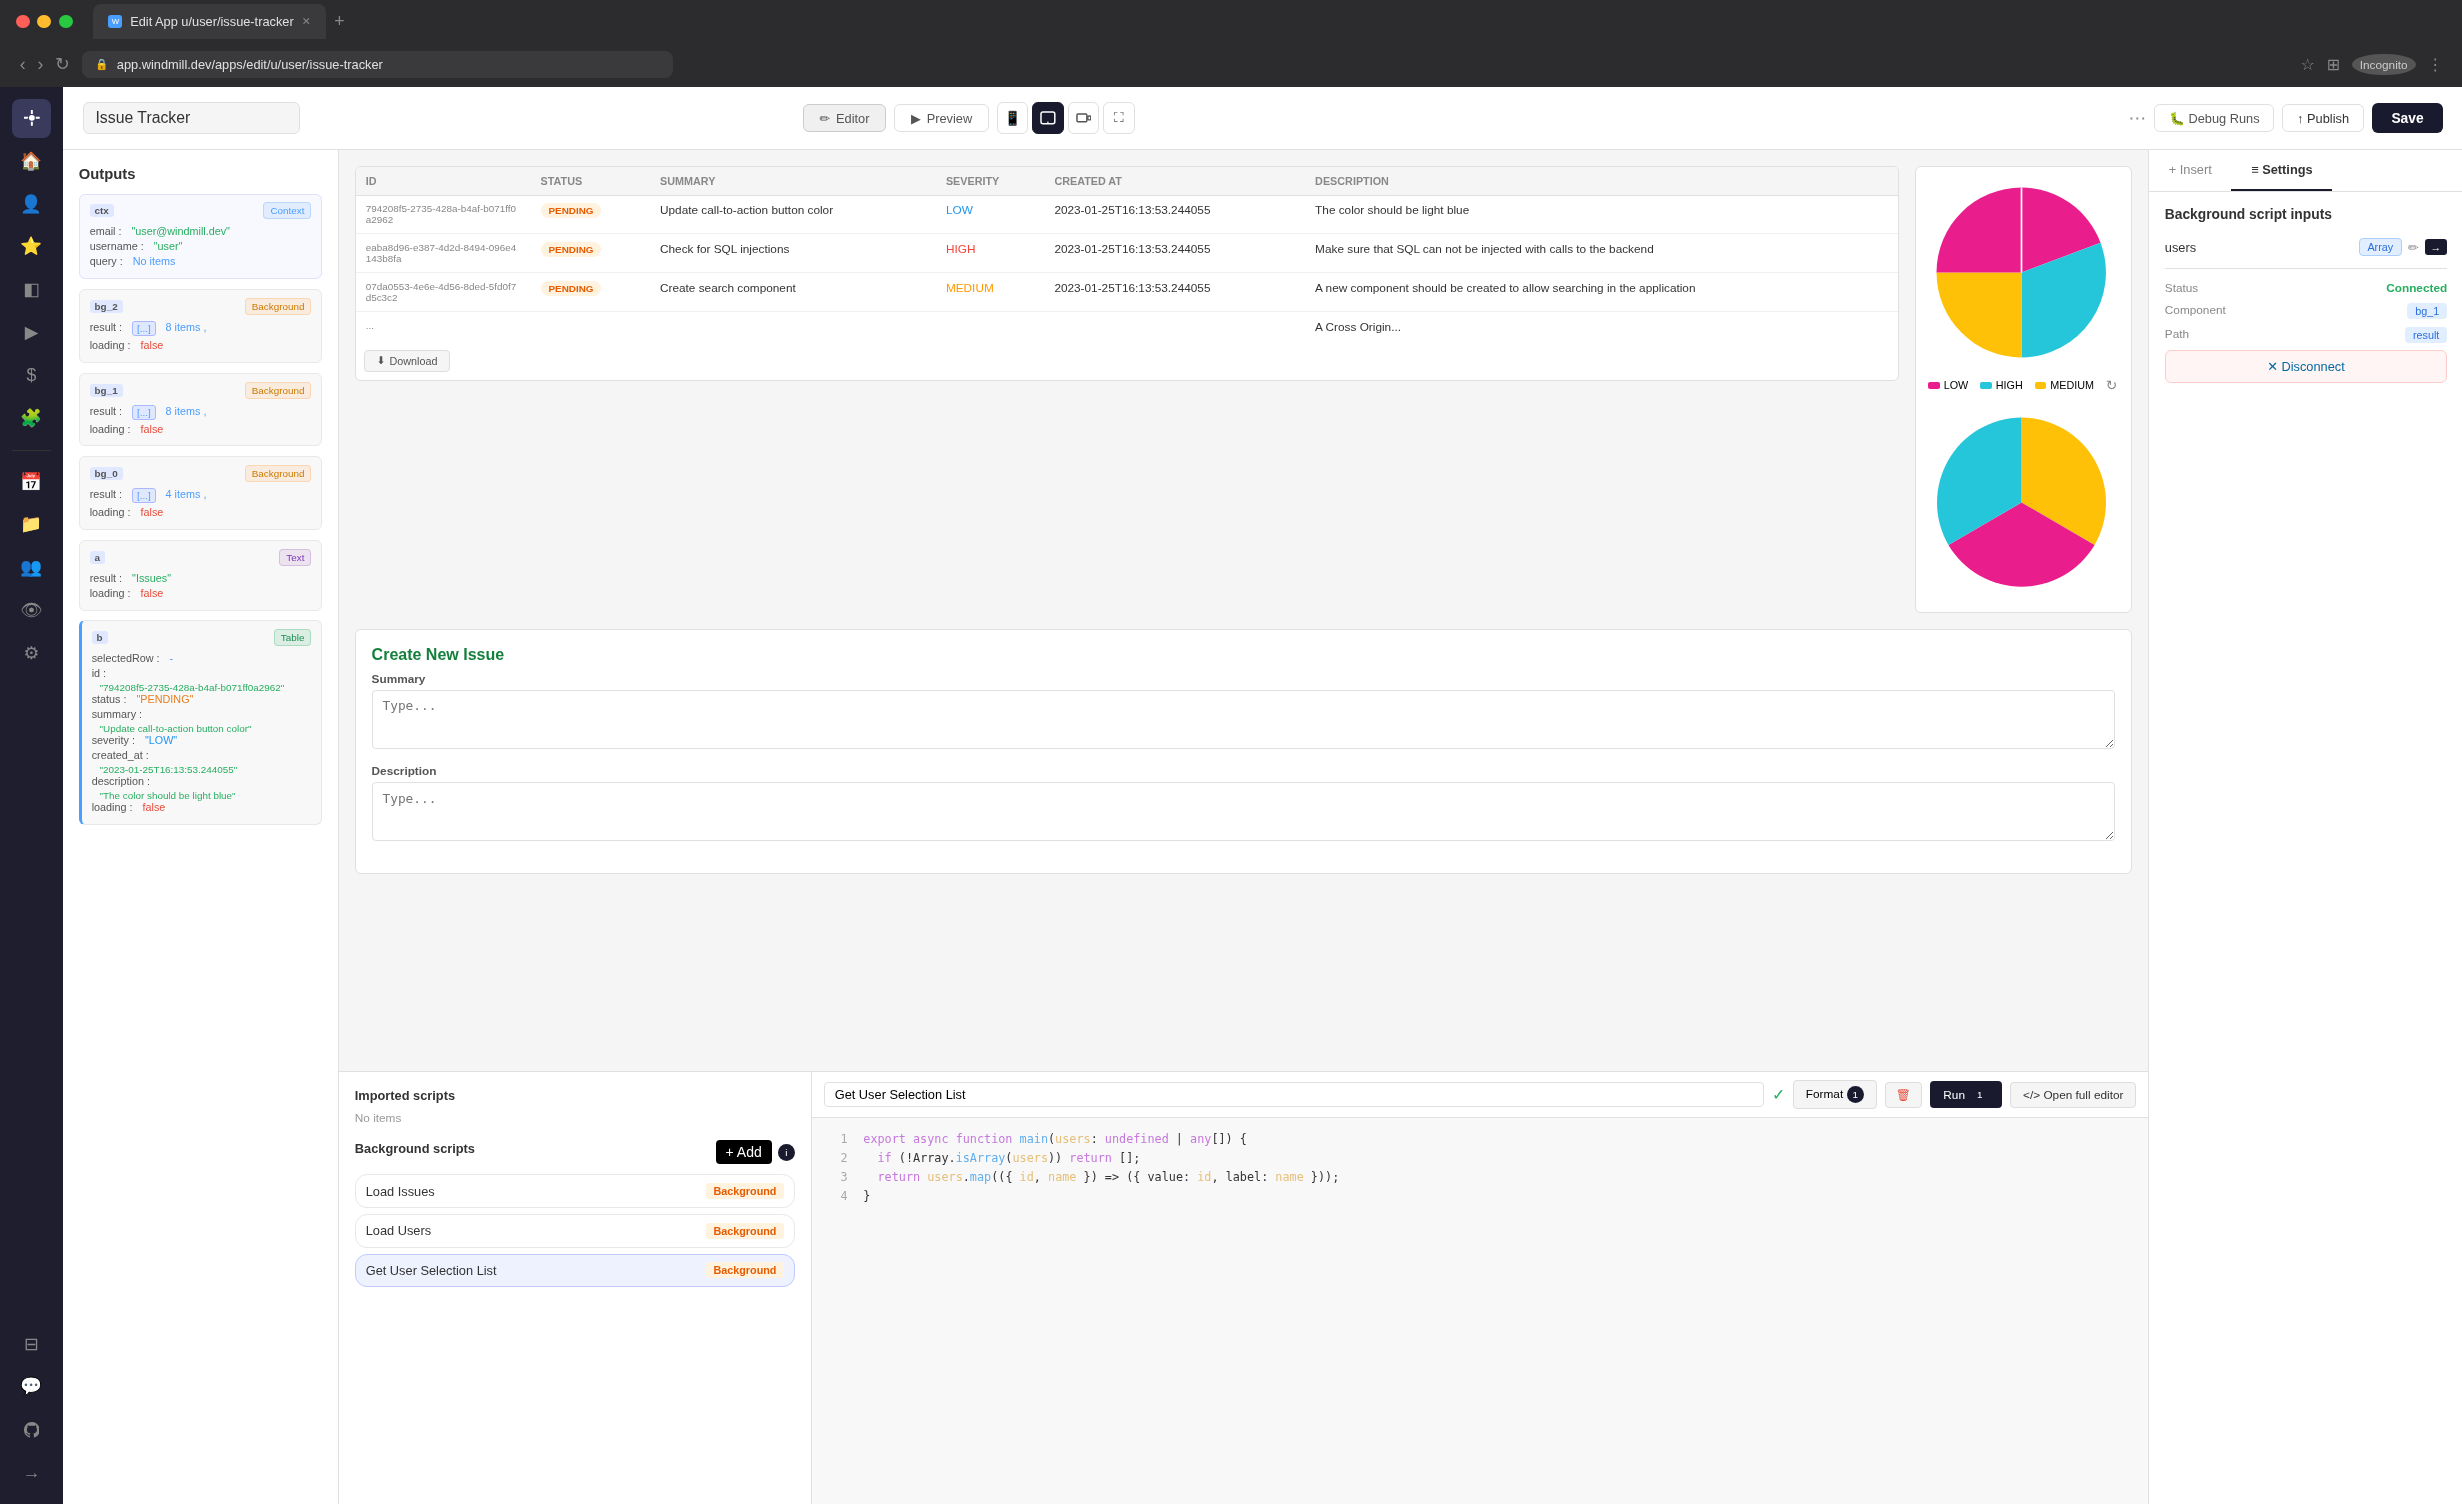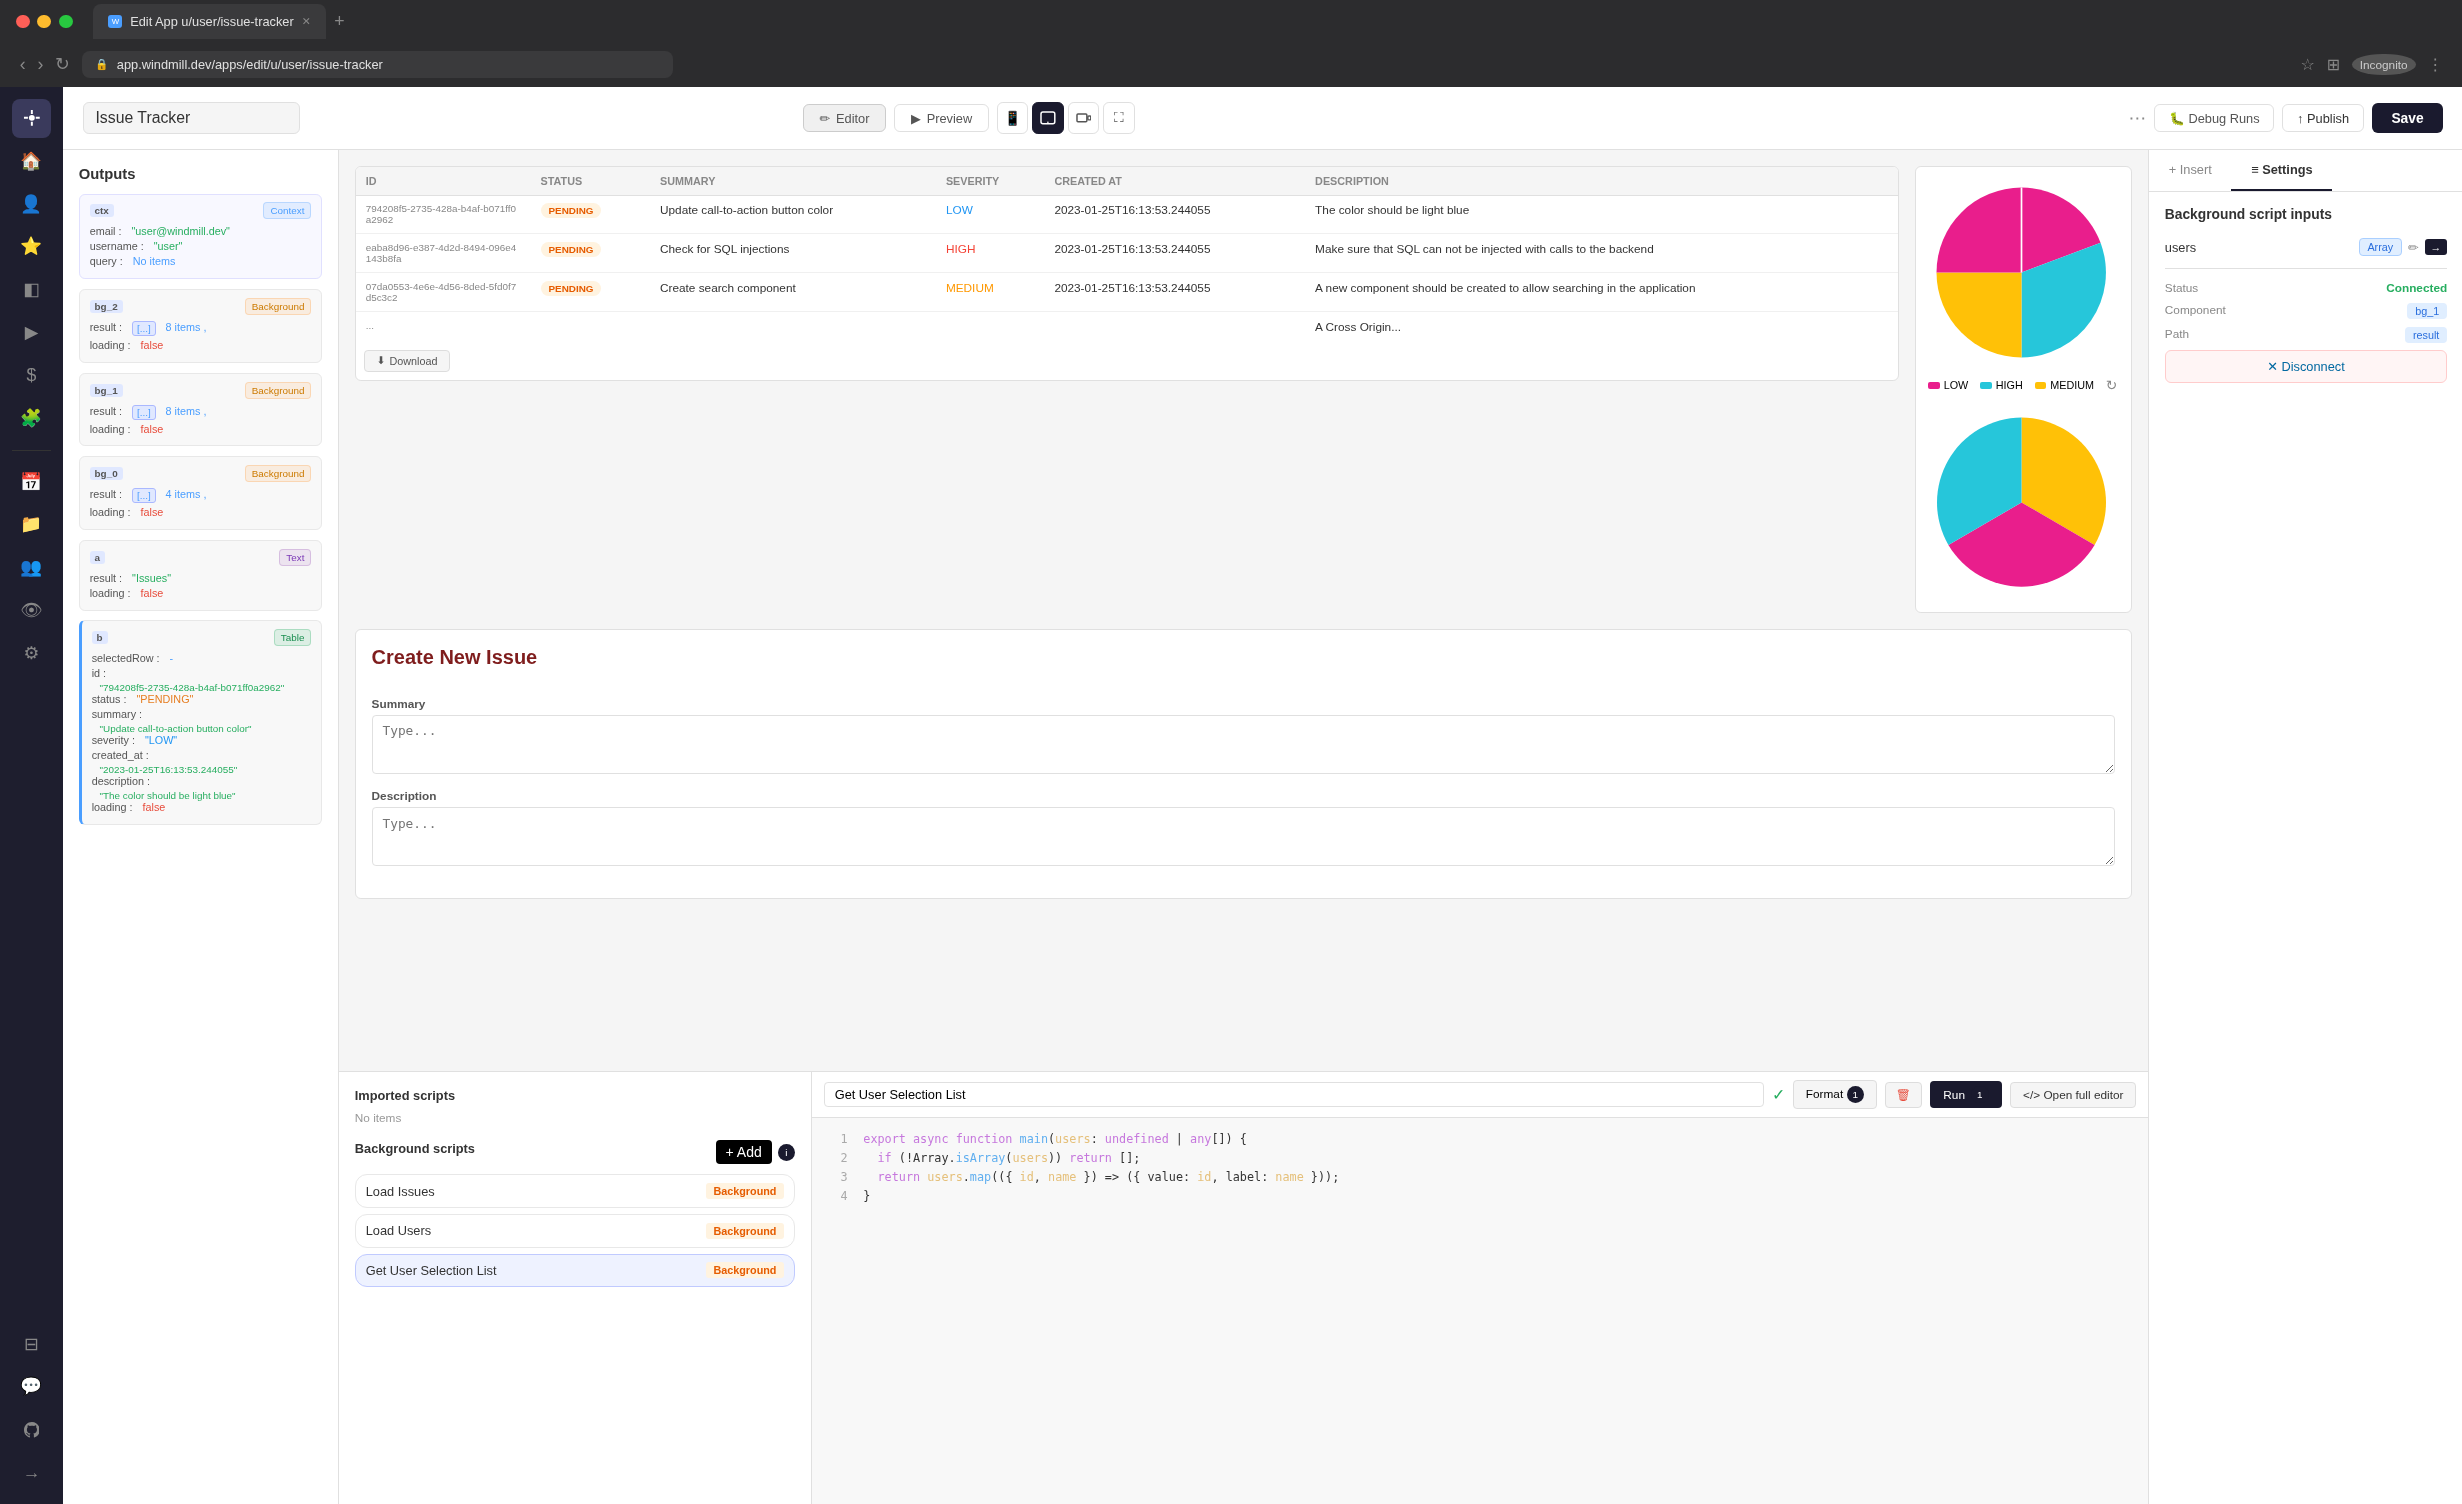--- a/index.html
+++ b/index.html
@@ -87,21 +87,21 @@
     .status-badge { padding: 2px 7.9px; border-radius: 9.9px; font-size: 9.9px; font-weight: 600; }
     .status-pending { background: #fff3e0; color: #e65c00; }
     .severity-low { color: #2196f3; }
     .severity-high { color: #f44336; }
     .severity-medium { color: #ff9800; }
     .id-cell { font-size: 9.9px; color: #888; max-width: 118px; word-break: break-all; }
     .download-btn { background: #f5f5f5; border: 1px solid #ddd; border-radius: 3.9px; padding: 3.9px 11.8px; font-size: 10.8px; color: #555; cursor: pointer; display: flex; align-items: center; gap: 3.9px; margin: 7.9px; }
 
     
     .create-issue-section { background: #fff; border: 1px solid #e0e0e0; border-radius: 5.9px; padding: 15.8px; }
-    .section-title { font-size: 20px; font-weight: 600; color: #7f1d1d; margin-bottom: 28px; }
+    .section-title { font-size: 16px; font-weight: 600; color: #15803d; margin-bottom: 8px; }
     .form-group { margin-bottom: 11.8px; }
     .form-label { font-size: 11.8px; font-weight: 600; color: #555; margin-bottom: 3.9px; display: block; }
     .form-input { width: 100%; border: 1px solid #e0e0e0; border-radius: 3.9px; padding: 7.9px 9.9px; font-size: 12.8px; color: #999; resize: vertical; min-height: 59px; }
 
     
     .bottom-panel { height: 433px; background: #fff; border-top: 1px solid #e0e0e0; display: flex; flex-direction: column; }
     .scripts-area { display: flex; flex: 1; overflow: hidden; }
     .scripts-list { width: 473px; border-right: 1px solid #e0e0e0; overflow-y: auto; padding: 15.8px; }
     .scripts-title { font-size: 12.8px; font-weight: 600; color: #333; margin-bottom: 7.9px; }
     .no-items { font-size: 11.8px; color: #999; }

